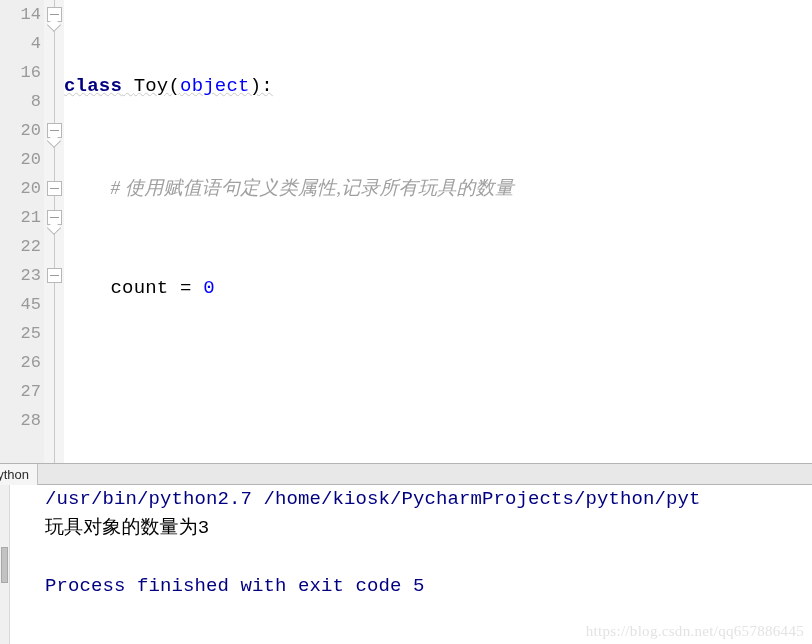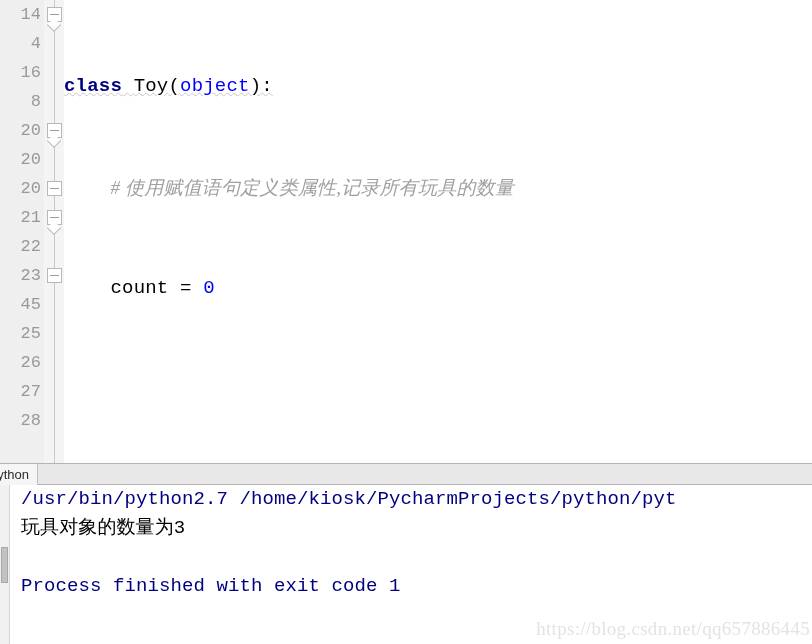--- a/index.html
+++ b/index.html
@@ -201,41 +201,42 @@
     border: 1px solid #a8a8a8;
     box-sizing: border-box;
   }
   .console-body {
     position: absolute;
     left: 11px;
     top: 22px;
     right: 0;
     height: 159px;
     overflow: hidden;
+    padding-left: 24px;
   }
   .oline {
     height: 29px;
     line-height: 29px;
     font-size: 19px;
     color: #000080;
     padding-left: 10px;
     white-space: pre;
     font-family: "Liberation Mono", "DejaVu Sans Mono", monospace;
     letter-spacing: 0.1px;
   }
   .oline.black {
     color: #000000;
   }
   .oline.blank { color: transparent; }
 
   .watermark {
     position: absolute;
-    right: 2px;
+    right: 8px;
     bottom: 4px;
-    font-size: 19px;
+    font-size: 15px;
     color: #e3e3e3;
     font-family: "Liberation Serif", "DejaVu Serif", serif;
     white-space: nowrap;
     letter-spacing: 0.3px;
   }
 </style>
 </head>
 <body>
 
 <div id="app">
@@ -328,19 +329,19 @@
     </div>
 
     <div class="console-left-strip">
       <div class="console-scroll-thumb"></div>
     </div>
 
     <div class="console-body">
       <div class="oline">/usr/bin/python2.7 /home/kiosk/PycharmProjects/python/pyt</div>
       <div class="oline black">玩具对象的数量为3</div>
       <div class="oline blank">&nbsp;</div>
-      <div class="oline">Process finished with exit code 1</div>
+      <div class="oline">Process finished with exit code 5</div>
     </div>
 
     <div class="watermark">https://blog.csdn.net/qq657886445</div>
   </div>
 
 </div>
 
 </body></html>

